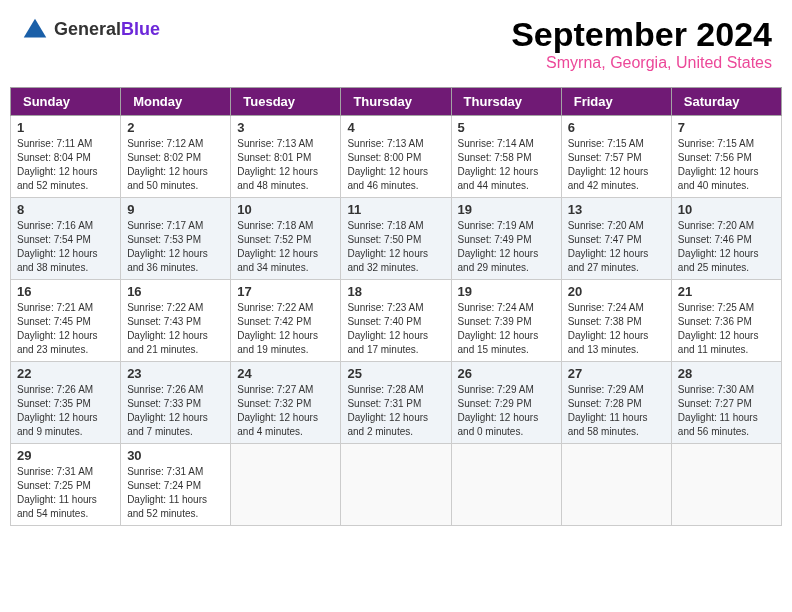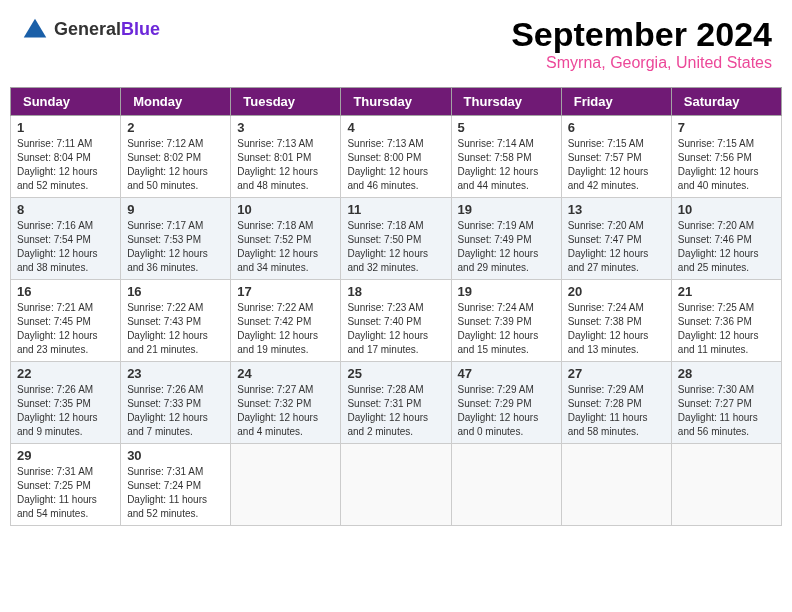--- a/index.html
+++ b/index.html
@@ -223,21 +223,21 @@
         </td>
         <td>
           <span class="day-number">24</span>
           <div class="day-info">Sunrise: 7:27 AM<br>Sunset: 7:32 PM<br>Daylight: 12 hours and 4 minutes.</div>
         </td>
         <td>
           <span class="day-number">25</span>
           <div class="day-info">Sunrise: 7:28 AM<br>Sunset: 7:31 PM<br>Daylight: 12 hours and 2 minutes.</div>
         </td>
         <td>
-          <span class="day-number">47</span>
+          <span class="day-number">26</span>
           <div class="day-info">Sunrise: 7:29 AM<br>Sunset: 7:29 PM<br>Daylight: 12 hours and 0 minutes.</div>
         </td>
         <td>
           <span class="day-number">27</span>
           <div class="day-info">Sunrise: 7:29 AM<br>Sunset: 7:28 PM<br>Daylight: 11 hours and 58 minutes.</div>
         </td>
         <td>
           <span class="day-number">28</span>
           <div class="day-info">Sunrise: 7:30 AM<br>Sunset: 7:27 PM<br>Daylight: 11 hours and 56 minutes.</div>
         </td>

